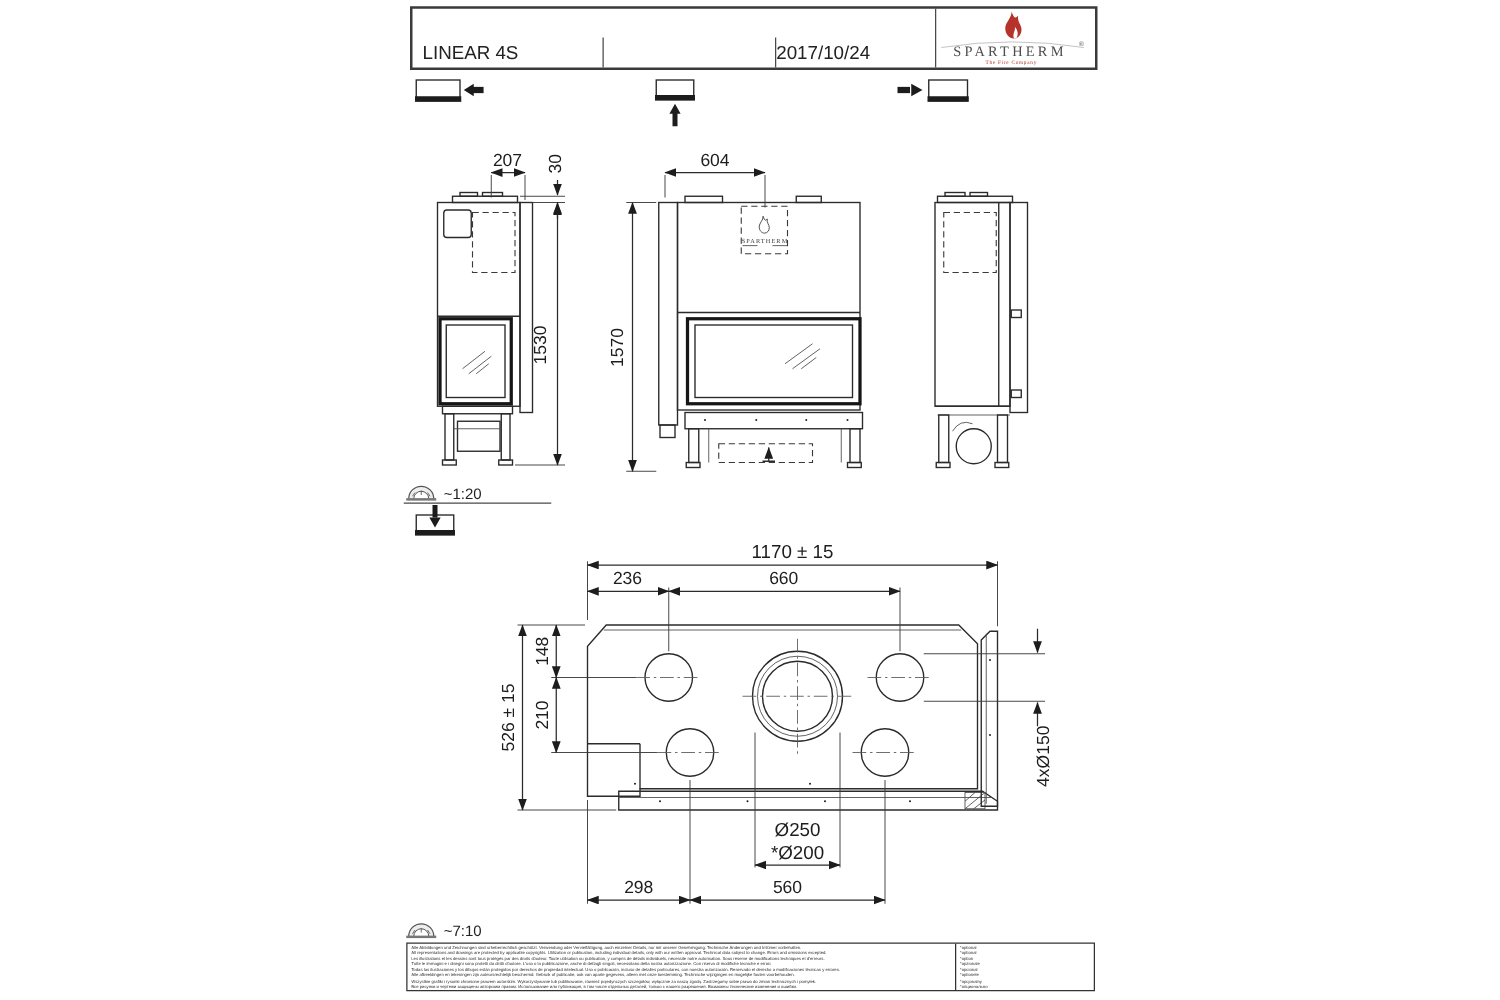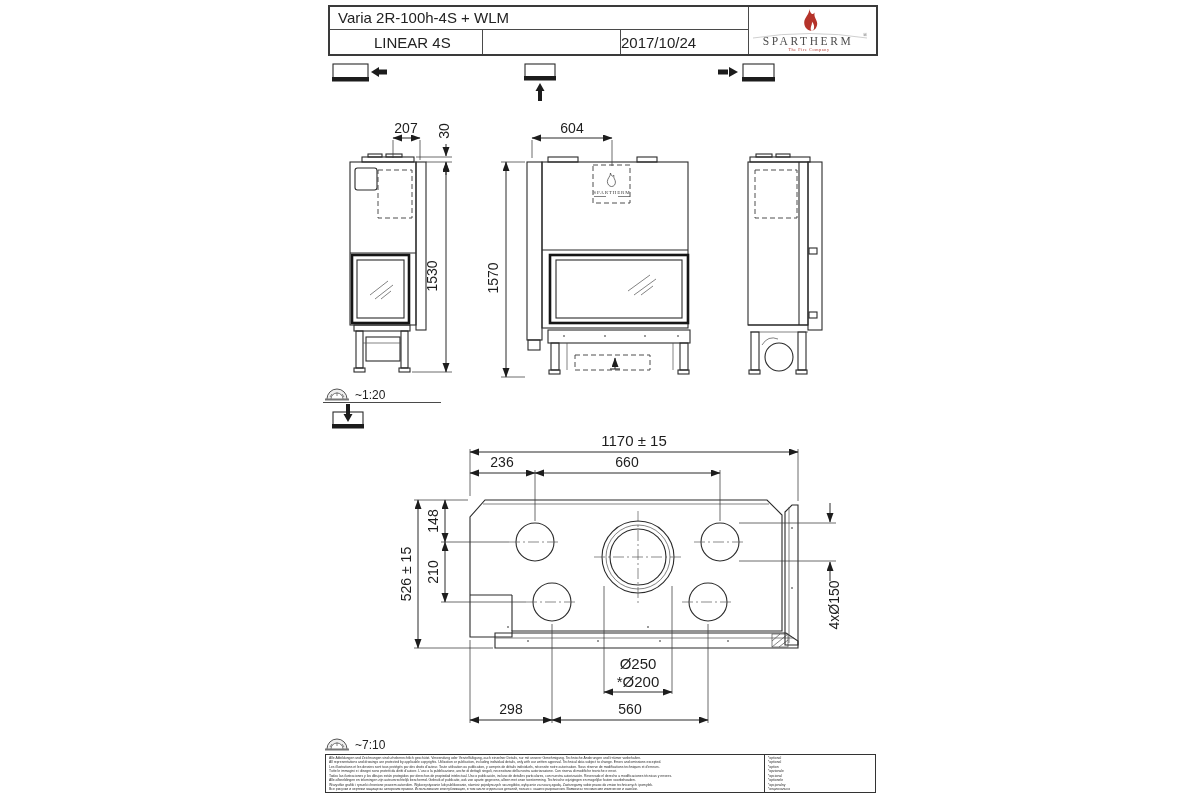--- a/index.html
+++ b/index.html
@@ -10,21 +10,21 @@
   .abs{position:absolute;}
 
   
   .tb{
     left:328px;top:5px;width:550px;height:51px;
     border:2px solid #3a3a3a;box-sizing:border-box;
     display:grid;grid-template-columns:153px 138px 127px 1fr;grid-template-rows:23px 1fr;
     background:#fff;
   }
   .tb-model{grid-area:1/1/2/4;border-bottom:1.5px solid #4a4a4a;padding:2px 0 0 8px;font-size:15px;white-space:nowrap;}
-  .tb-series{grid-area:2/1/3/2;border-right:1.5px solid #4a4a4a;padding:4px 0 0 8px;font-size:15px;margin-left:36px;}
+  .tb-series{grid-area:2/1/3/2;border-right:1.5px solid #4a4a4a;padding:4px 0 0 8px;font-size:15px;}
   .tb-empty{grid-area:2/2/3/3;border-right:1.5px solid #4a4a4a;}
   .tb-date{grid-area:2/3/3/4;padding:4px 7px 0 0;font-size:15px;}
   .tb-logo{grid-area:1/4/3/5;border-left:1.5px solid #4a4a4a;position:relative;overflow:hidden;}
 
   
   .scale{display:flex;align-items:flex-start;gap:5px;font-size:12px;color:#222;}
   .rule{background:#4a4a4a;height:1px;}
 
   
   .legal{
@@ -46,21 +46,20 @@
   svg .dim{stroke:#2b2b2b;stroke-width:1;fill:none;}
   svg .ext{stroke:#3c3c3c;stroke-width:.75;fill:none;}
   svg text.dt{font-family:"Liberation Sans",sans-serif;font-size:14px;fill:#1d1d1d;}
   svg text.dtb{font-family:"Liberation Sans",sans-serif;font-size:15px;fill:#1d1d1d;}
   svg .solid{fill:#1c1c1c;stroke:none;}
 </style>
 </head>
 <body>
 
 <div class="abs tb">
-  <div class="tb-model">Varia 2R-100h-4S + WLM</div>
   <div class="tb-series">LINEAR 4S</div>
   <div class="tb-empty"></div>
   <div class="tb-date">2017/10/24</div>
   <div class="tb-logo">
     <svg width="122" height="47" viewBox="0 0 122 47">
       <path d="M4,31 Q61,22 118,31" stroke="#c3c3c3" stroke-width="0.8" fill="none"></path>
       <g transform="translate(53,2)">
         <path d="M7.2,0 C7.8,5 2.2,8.6 2.2,13.6 C2.2,18.3 5.4,21.8 9,21.8 C12.7,21.8 15.2,18.7 15.2,14.6 C15.2,10.4 11.6,8.8 12.6,3.4 C10.6,5.6 9.5,6.6 7.2,0 Z" fill="#b5332a"></path>
         <path d="M9.2,21.8 C7.6,18.2 10.6,15.6 9.9,12.4 C12.4,15.2 12.9,18.8 11.1,21.6 Z" fill="#ffffff"></path>
       </g>

